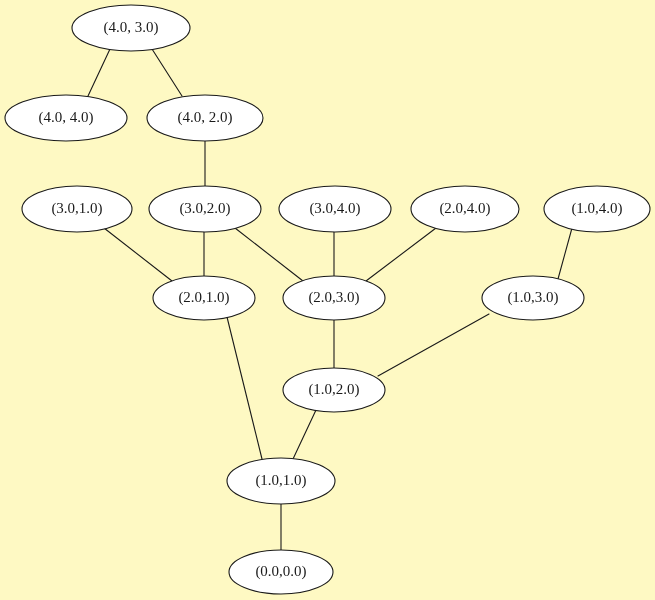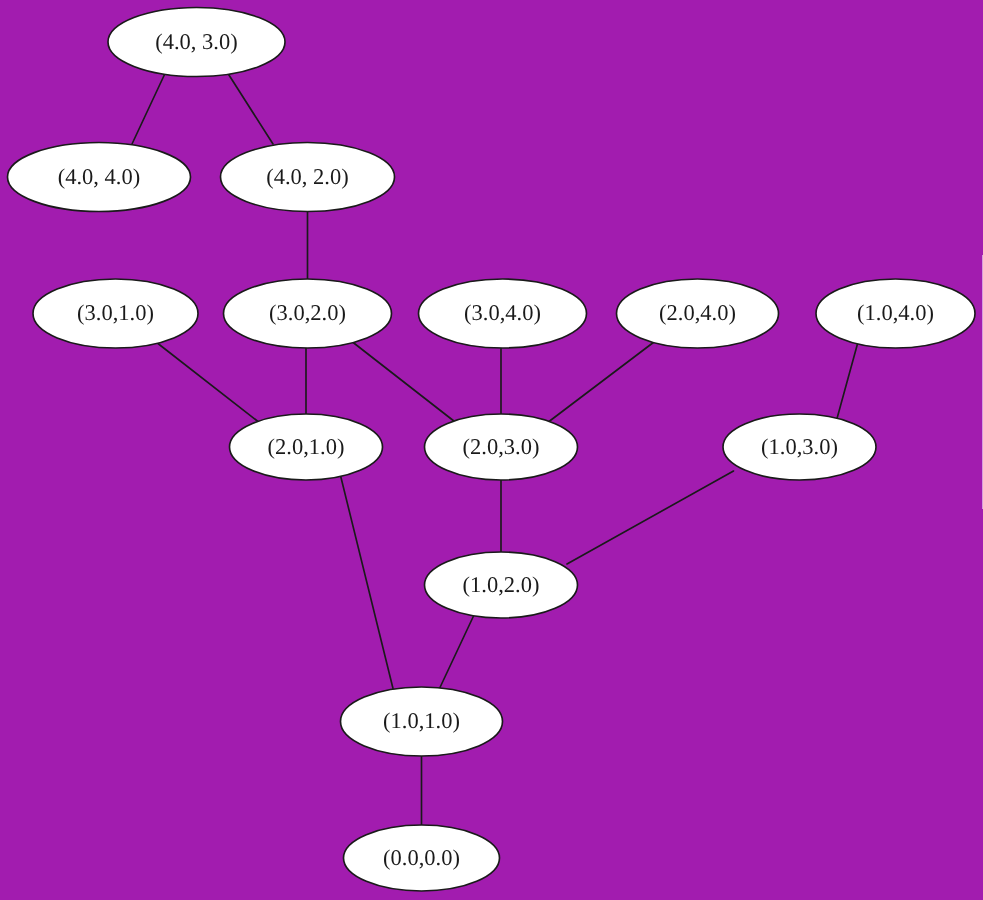--- a/index.html
+++ b/index.html
@@ -8,21 +8,21 @@
     padding: 0;
     background: #ffffff;
   }
   body {
     font-family: "Liberation Serif", "DejaVu Serif", serif;
   }
   #graph-canvas {
     position: relative;
     width: 655px;
     height: 600px;
-    background: #a21caf;
+    background: #fef9c3;
     overflow: hidden;
   }
   #graph-svg {
     position: absolute;
     left: 0;
     top: 0;
     width: 655px;
     height: 600px;
     display: block;
   }

